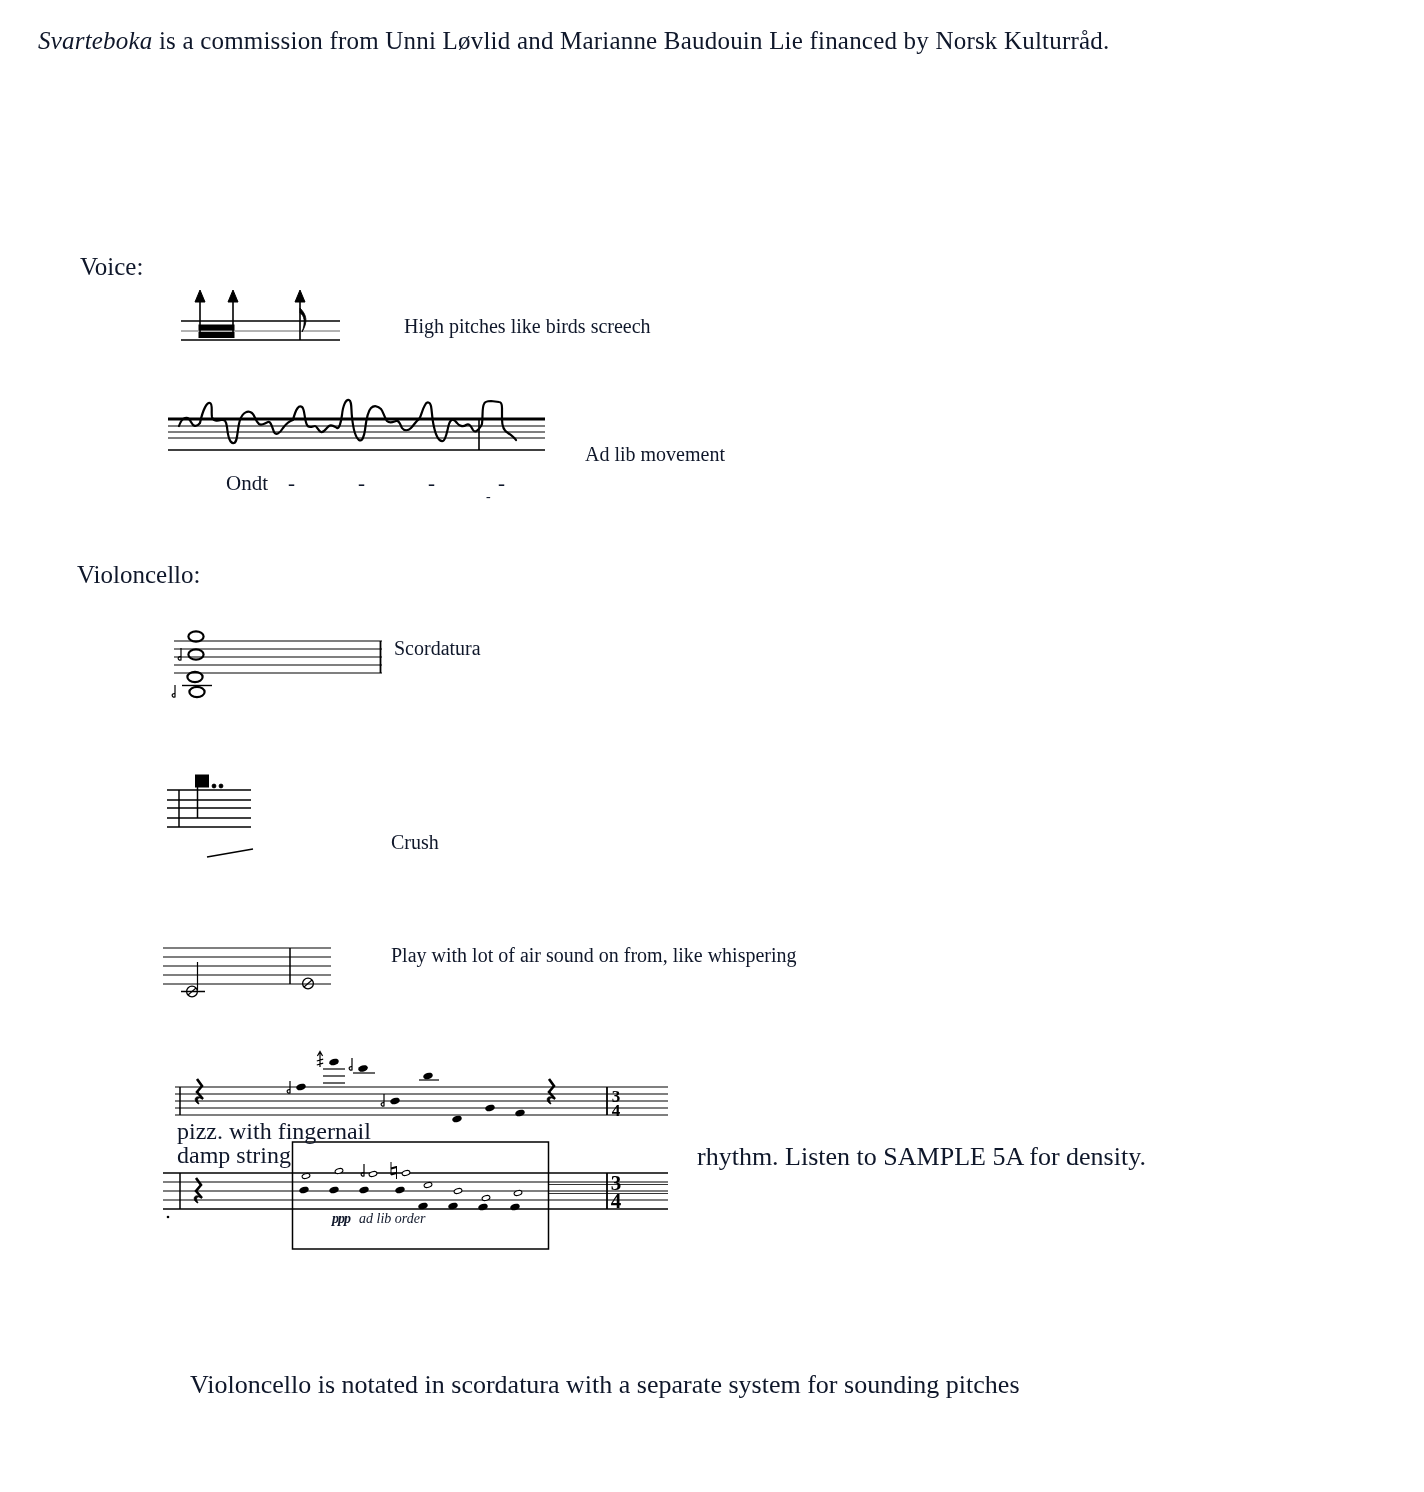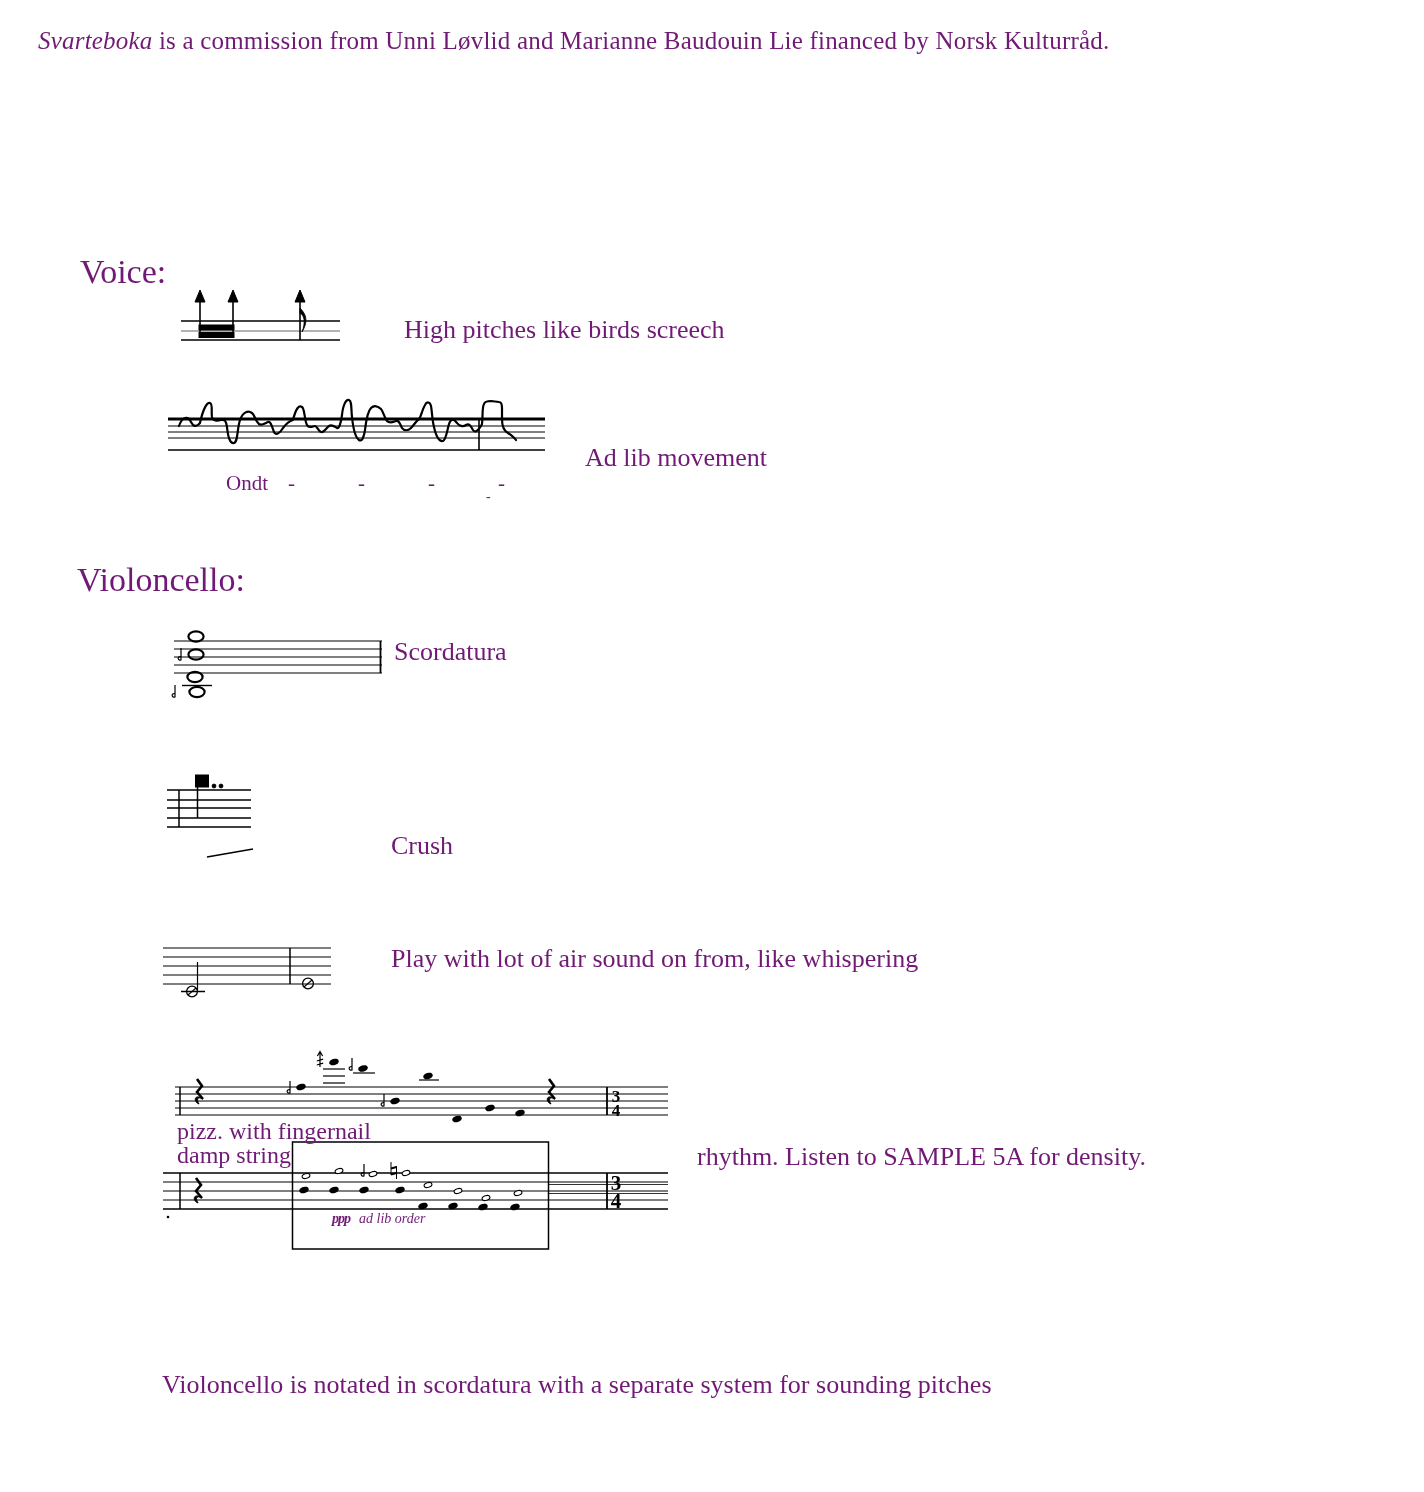--- a/index.html
+++ b/index.html
@@ -2,34 +2,34 @@
 <html><head>
 <meta charset="utf-8">
 <style>
   html,body{margin:0;padding:0;background:#ffffff;}
   .page{
     position:relative;
     width:1424px;
     height:1492px;
     background:#ffffff;
     font-family:"Liberation Serif","DejaVu Serif",serif;
-    color:#701a75;
+    color:#0f172a;
     overflow:hidden;
   }
   .abs{position:absolute;}
   .intro{
     left:38px; top:24px;
     font-size:25px;
     line-height:33px;
     width:1370px;
     letter-spacing:0.2px;
   }
   .intro .ital{font-style:italic;}
-  .section-label{font-size:34px;}
-  .caption{font-size:26px; white-space:nowrap;}
+  .section-label{font-size:25px;}
+  .caption{font-size:20px; white-space:nowrap;}
   .lyric{font-size:21px;}
   .dash{font-size:21px;}
   .stray-dash{font-size:14px;}
   .small-label{font-size:24px; white-space:nowrap;}
   .box-label-line{font-size:14px; font-style:italic; white-space:nowrap;margin-left:36px;}
   .box-label-line .ppp{font-weight:bold; letter-spacing:-1px; margin-right:9px;}
   .footer-note{font-size:26px; white-space:nowrap;}
   .cap2line{font-size:26px; line-height:37px; white-space:nowrap;}
   svg{display:block; overflow:visible;}
 </style>
@@ -260,15 +260,15 @@
   <div class="abs small-label" style="left:177px;top:1118px;">pizz. with fingernail</div>
   <div class="abs small-label" style="left:177px;top:1142px;">damp string</div>
   <div class="abs box-label-line" style="left:296px;top:1211px;">
     <span class="ppp">ppp</span><span>ad lib order</span>
   </div>
   <div class="abs cap2line" style="left:697px;top:1101px;">
     <br>
     <span>rhythm. Listen to SAMPLE 5A for density.</span>
   </div>
 
-  <div class="abs footer-note" style="left:162px;top:1370px;">Violoncello is notated in scordatura with a separate system for sounding pitches</div>
+  <div class="abs footer-note" style="left:190px;top:1370px;">Violoncello is notated in scordatura with a separate system for sounding pitches</div>
 
 </div>
 
 </body></html>

